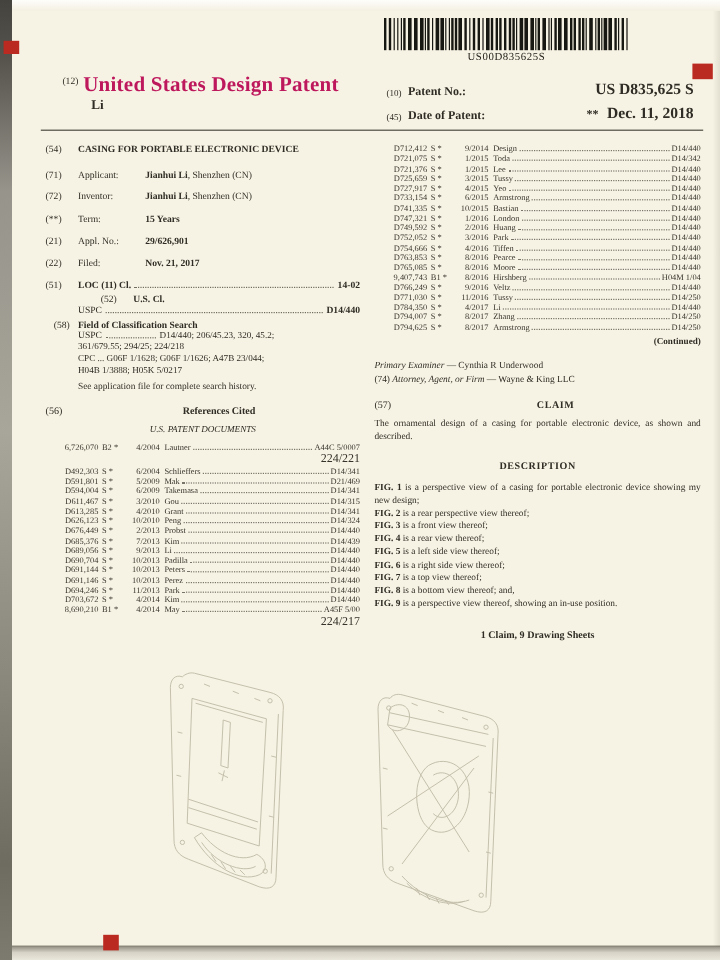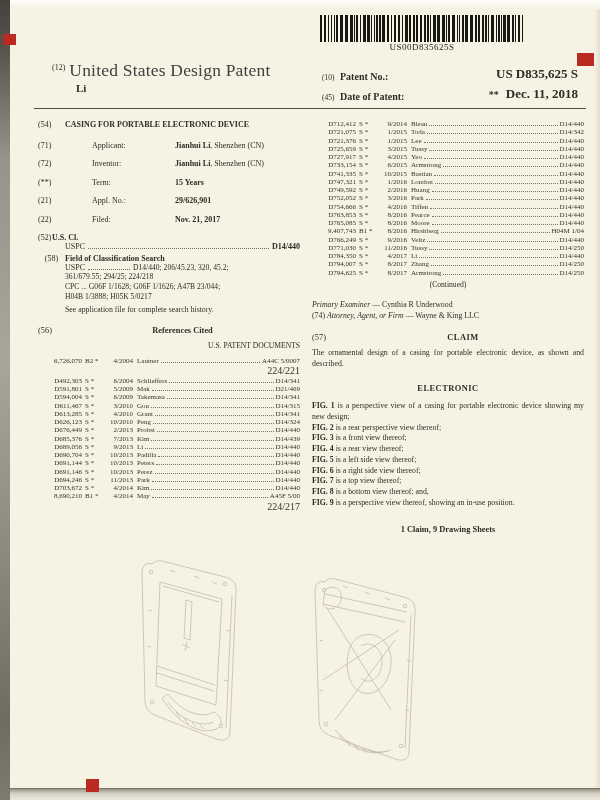--- a/index.html
+++ b/index.html
@@ -21,64 +21,64 @@
 
   
   .barcode{position:absolute;left:272px;top:15px;width:300px;height:38px;text-align:center;}
   .barcode-bars{height:27px;font-size:0;white-space:nowrap;overflow:hidden;}
   .barcode-bars i{display:inline-block;height:100%;background:#181812;vertical-align:top;}
   .barcode-text{font-size:9px;letter-spacing:.5px;color:#25231c;}
 
   
   .hdr-left{position:absolute;left:52px;top:60px;width:280px;}
   .hdr-num{font-size:8px;vertical-align:6px;}
-  .hdr-title{font-size:17.5px;font-weight:normal;letter-spacing:.2px;color:#404040;}
+  .hdr-title{font-size:17.5px;font-weight:bold;letter-spacing:.2px;color:#be185d;}
   .hdr-surname{font-size:11px;font-weight:bold;margin:1px 0 0 24px;}
   .hdr-right{position:absolute;left:322px;top:66px;width:256px;}
   .hdr-row{display:flex;align-items:flex-end;margin-bottom:4px;}
   .hdr-row .n{font-size:7.5px;width:18px;}
   .hdr-row .lbl{font-size:10px;font-weight:bold;width:92px;}
   .hdr-row .val{font-size:13px;font-weight:bold;flex:1;text-align:right;white-space:nowrap;}
   .hdr-row .stars{font-size:10px;font-weight:bold;margin-right:7px;}
   .rule{position:absolute;left:34px;top:108px;width:552px;height:0;border-top:1.6px solid #4c4a41;}
 
   
   .col{position:absolute;top:120px;}
   .col-l{left:38px;width:262px;}
   .col-r{left:312px;width:272px;}
 
-  .bib{display:flex;font-size:8px;line-height:1.25;margin-bottom:8.5px;gap:27px;}
+  .bib{display:flex;font-size:8px;line-height:1.25;margin-bottom:8.5px;}
   .bib .num{width:27px;flex:none;}
   .bib .lab{width:56px;flex:none;}
   .bib .val{flex:1;}
   .b{font-weight:bold;}
   .title54{font-size:8px;font-weight:bold;line-height:1.35;display:flex;margin-bottom:10px;}
   .title54 .num{width:27px;flex:none;font-weight:normal;}
 
   .leader{flex:1;border-bottom:1.5px dotted #6f6d60;margin:0 3px 2px 3px;min-width:12px;}
   .row-flex{display:flex;align-items:baseline;font-size:8px;}
   .indent{margin-left:27px;}
   .cls-line{font-size:7.6px;line-height:1.3;margin-left:27px;}
   .cls-wrap{text-align:left;margin-right:2px;}
   .note{font-size:7.8px;margin:3px 0 0 27px;}
 
   .center-head{display:flex;font-size:8.4px;margin:12px 0 2px;}
   .center-head .num{width:27px;flex:none;}
   .center-head .t{flex:1;text-align:center;font-weight:bold;}
-  .sub-head{text-align:right;font-size:7.6px;margin:6px 0 7px;}
+  .sub-head{text-align:center;font-size:7.6px;margin:6px 0 7px;font-style:italic;}
 
   .r-row{display:flex;align-items:baseline;font-size:7px;line-height:1.18;color:#35332a;}
   .r-no{width:44px;flex:none;text-align:right;white-space:nowrap;}
   .r-kind{width:17px;flex:none;padding-left:3px;}
   .r-date{width:31px;flex:none;text-align:right;}
   .r-name{padding-left:4px;white-space:nowrap;}
   .r-lead{flex:1;border-bottom:1px dotted #77756a;margin:0 2px 1.5px 2px;min-width:6px;}
   .r-cls{text-align:right;white-space:nowrap;}
   .r-cls2{font-size:10px;line-height:1.18;text-align:right;color:#35332a;}
-  .continued{text-align:center;font-size:7.6px;margin:3px 0 10px;}
+  .continued{text-align:right;font-size:7.6px;margin:3px 0 10px;font-weight:bold;}
 
   .exam-line{font-size:7.8px;line-height:1.45;}
   .ital{font-style:italic;}
   .claim-head{display:flex;font-size:8.4px;margin:12px 0 6px;}
   .claim-head .num{width:30px;flex:none;}
   .claim-head .t{flex:1;text-align:center;font-weight:bold;letter-spacing:.5px;}
   .body-text{font-size:7.8px;line-height:1.4;text-align:justify;}
   .desc-head{text-align:center;font-size:8.4px;font-weight:bold;letter-spacing:.5px;margin:14px 0 8px;}
   .fig-line{font-size:7.8px;line-height:1.38;text-align:justify;}
   .fig-line .fl{font-weight:bold;}
@@ -155,23 +155,29 @@
         <span class="val"><span class="b">29/626,901</span><span></span></span>
       </div>
 
       <div class="bib">
         <span class="num">(22)</span>
         <span class="lab">Filed:</span>
         <span class="val"><span class="b">Nov. 21, 2017</span><span></span></span>
       </div>
     </div>
 
+  <div class="row-flex" style="margin-bottom:3px;">
+    <span style="width:27px;flex:none;">(51)</span>
+    <span class="b">LOC (11) Cl.</span>
+    <span class="leader"></span>
+    <span class="b">14-02</span>
+  </div>
 
   <div class="row-flex">
-    <span style="width:14px;flex:none;">(52)</span>
+    <span style="width:27px;flex:none;margin-left:46px;">(52)</span>
     <span class="b">U.S. Cl.</span>
   </div>
   <div class="row-flex indent" style="margin-bottom:3px;">
     <span>USPC</span>
     <span class="leader"></span>
     <span class="b">D14/440</span>
   </div>
 
   <div class="row-flex">
     <span style="width:27px;flex:none;text-align:center;">(58)</span>
@@ -390,21 +396,21 @@
 </div>
 
 <div class="col col-r">
   <div>
 
       <div>
         <div class="r-row">
           <span class="r-no">D712,412</span>
           <span class="r-kind">S *</span>
           <span class="r-date">9/2014</span>
-          <span class="r-name">Bleau</span>
+          <span class="r-name">Design</span>
           <span class="r-lead"></span>
           <span class="r-cls">D14/440</span>
         </div>
 
       </div>
 
       <div>
         <div class="r-row">
           <span class="r-no">D721,075</span>
           <span class="r-kind">S *</span>
@@ -629,21 +635,21 @@
     <span>(74)</span>
     <span class="ital">Attorney, Agent, or Firm</span><span> — </span><span>Wayne &amp; King LLC</span>
   </div>
 
   <div class="claim-head">
     <span class="num">(57)</span>
     <span class="t">CLAIM</span>
   </div>
   <div class="body-text">The ornamental design of a casing for portable electronic device, as shown and described.</div>
 
-  <div class="desc-head">ELECTRONIC</div>
+  <div class="desc-head">DESCRIPTION</div>
 
   <div>
 
       <div class="fig-line"><span class="fl">FIG. 1</span> <span>is a perspective view of a casing for portable electronic device showing my new design;</span></div>
 
       <div class="fig-line"><span class="fl">FIG. 2</span> <span>is a rear perspective view thereof;</span></div>
 
       <div class="fig-line"><span class="fl">FIG. 3</span> <span>is a front view thereof;</span></div>
 
       <div class="fig-line"><span class="fl">FIG. 4</span> <span>is a rear view thereof;</span></div>

